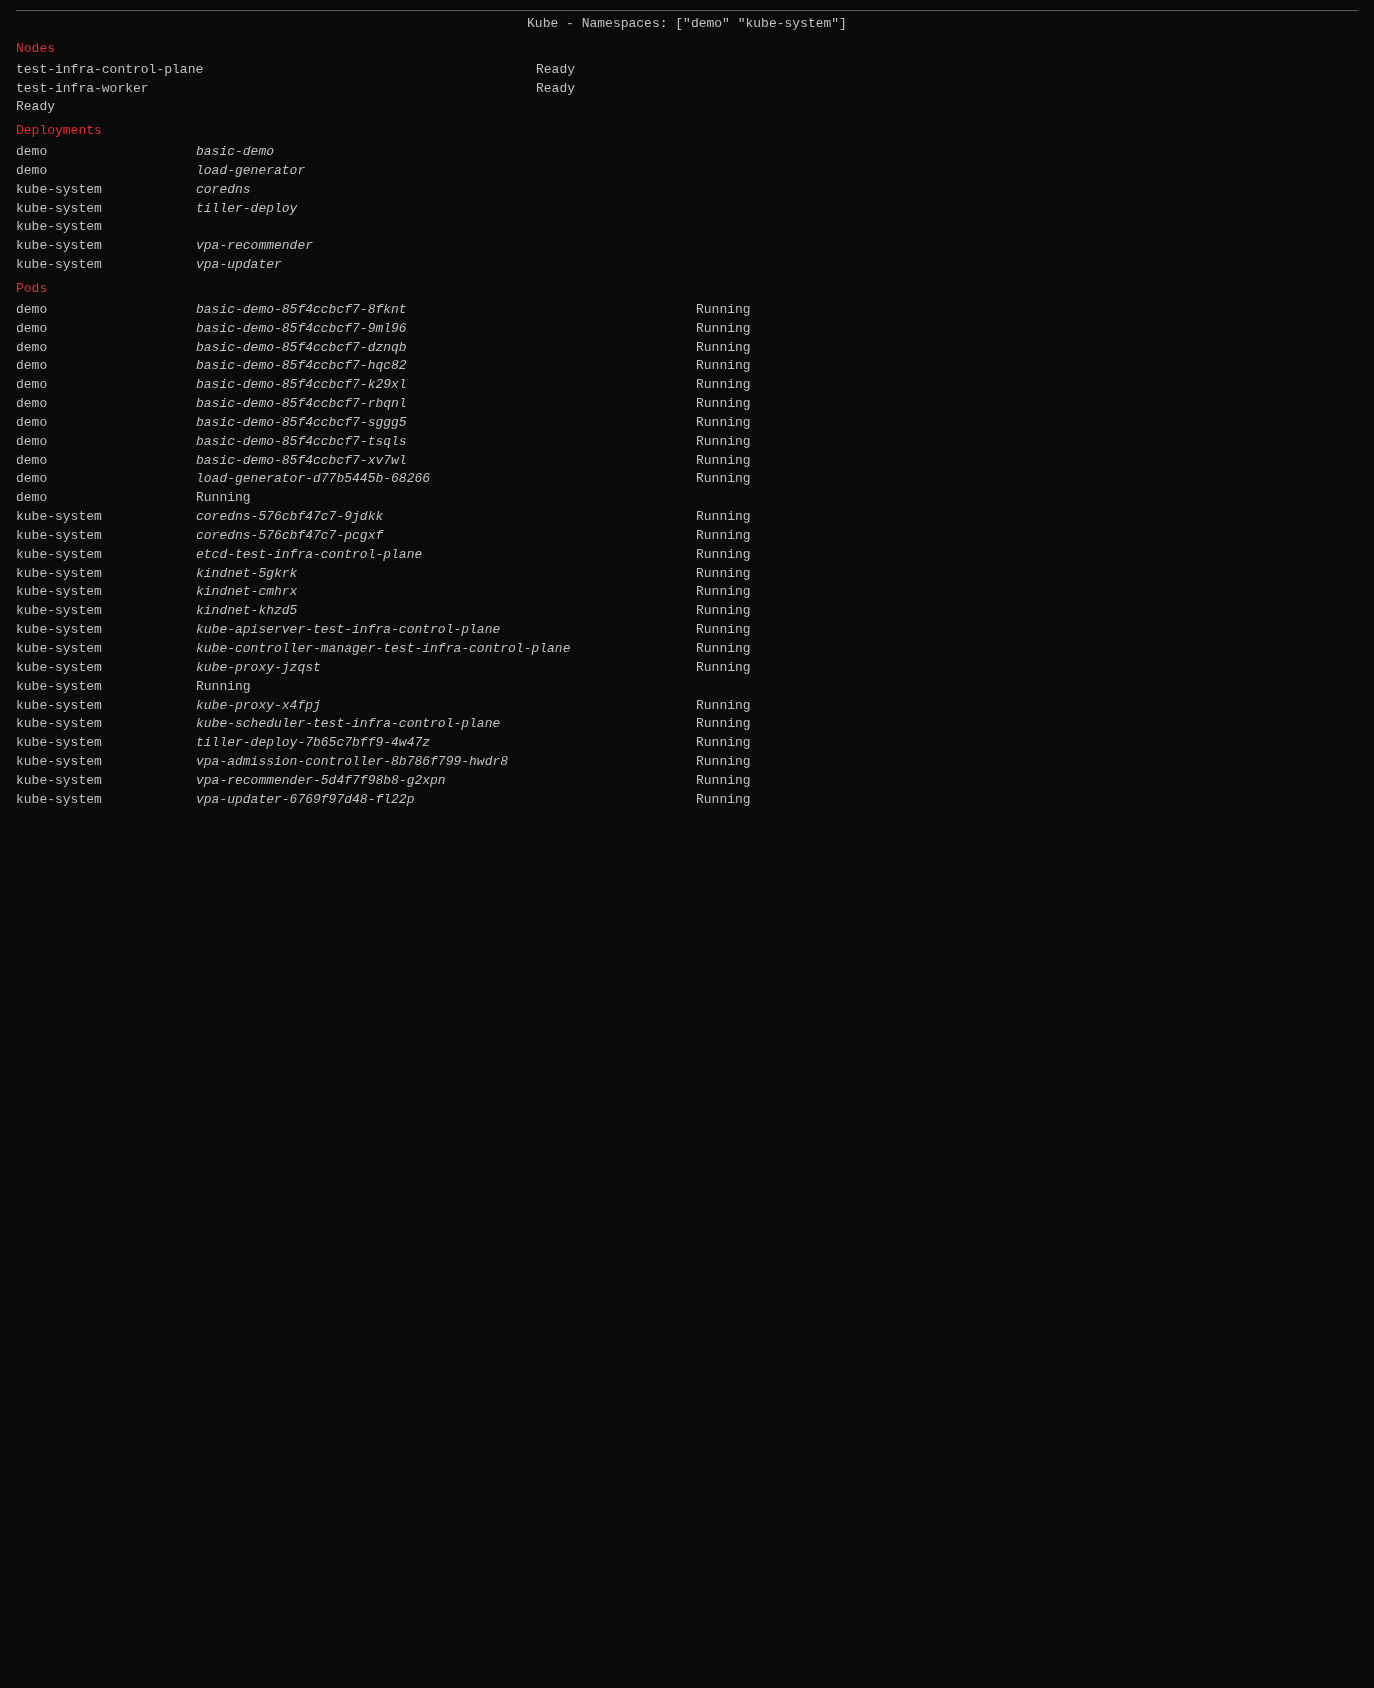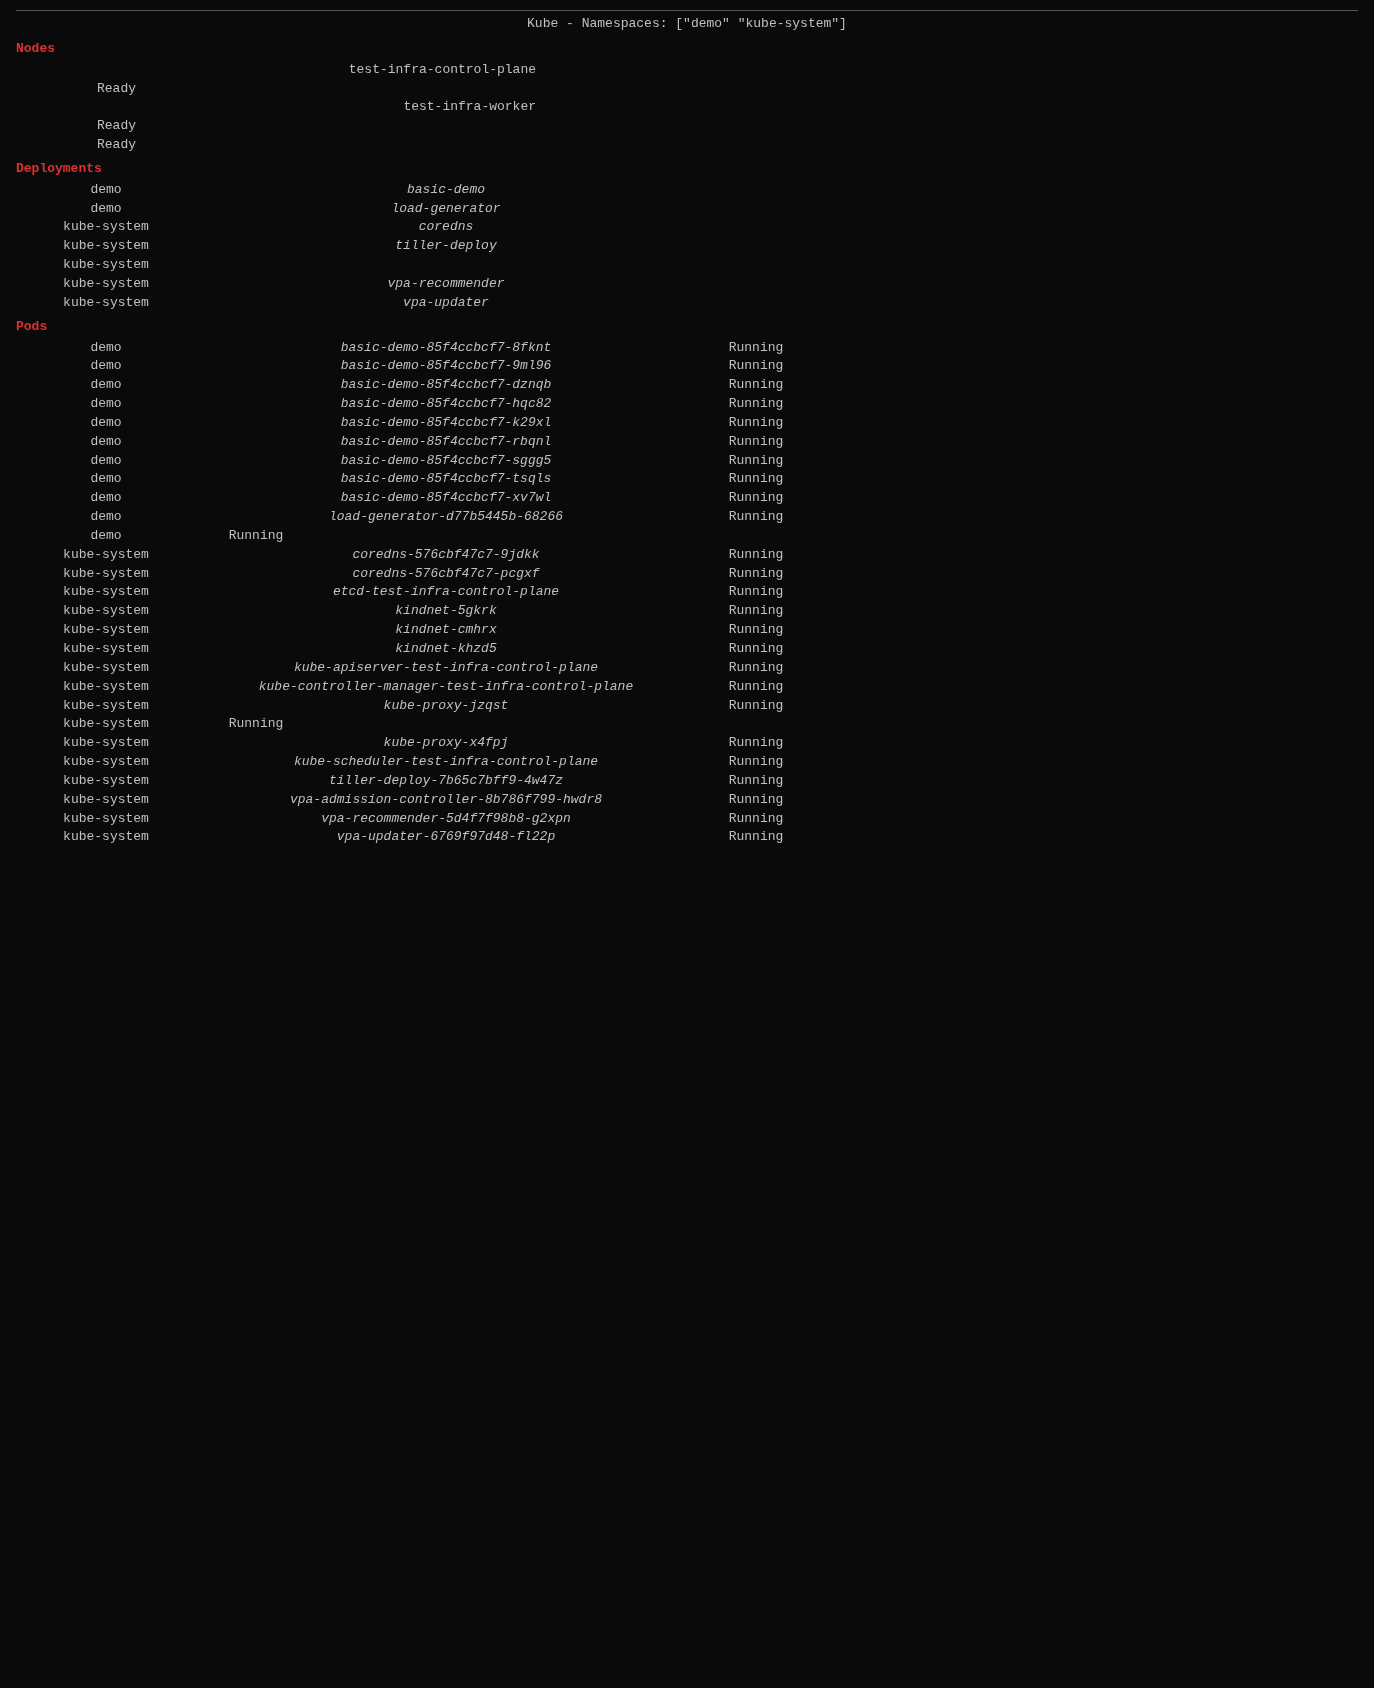--- a/index.html
+++ b/index.html
@@ -24,49 +24,45 @@
       color: #c0c0c0;
       margin-bottom: 6px;
       border-top: 1px solid #555;
       padding-top: 4px;
     }
 
     .section-header {
       color: #e03030;
       margin-top: 5px;
       margin-bottom: 2px;
-      font-weight: bold;
     }
 
     .data-row {
       display: flex;
       flex-direction: row;
-      text-align: center;
     }
 
     .col-namespace {
       width: 180px;
       flex-shrink: 0;
     }
 
     .col-name {
       width: 500px;
       flex-shrink: 0;
       font-style: italic;
     }
 
     .col-status {
       width: 120px;
       flex-shrink: 0;
     }
 
     .node-row {
       display: flex;
-      flex-direction: column;
-      text-align: right;
     }
 
     .col-node-name {
       width: 520px;
       flex-shrink: 0;
     }
 
     .col-node-status {
       width: 120px;
     }

